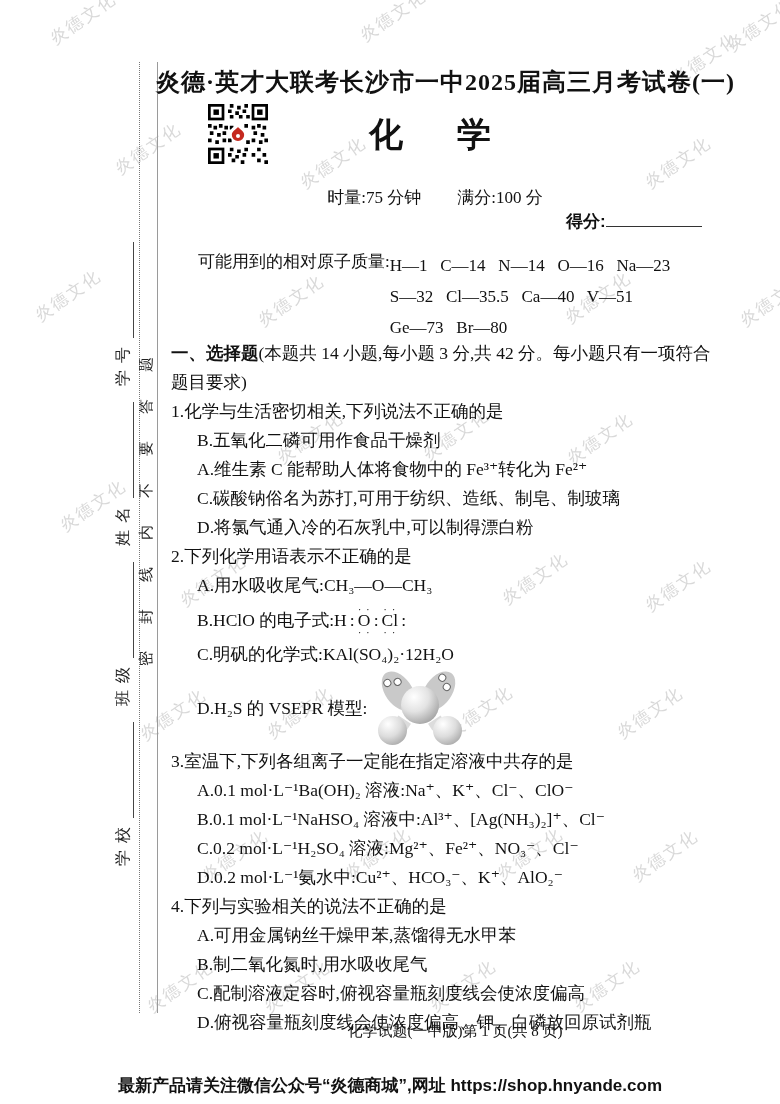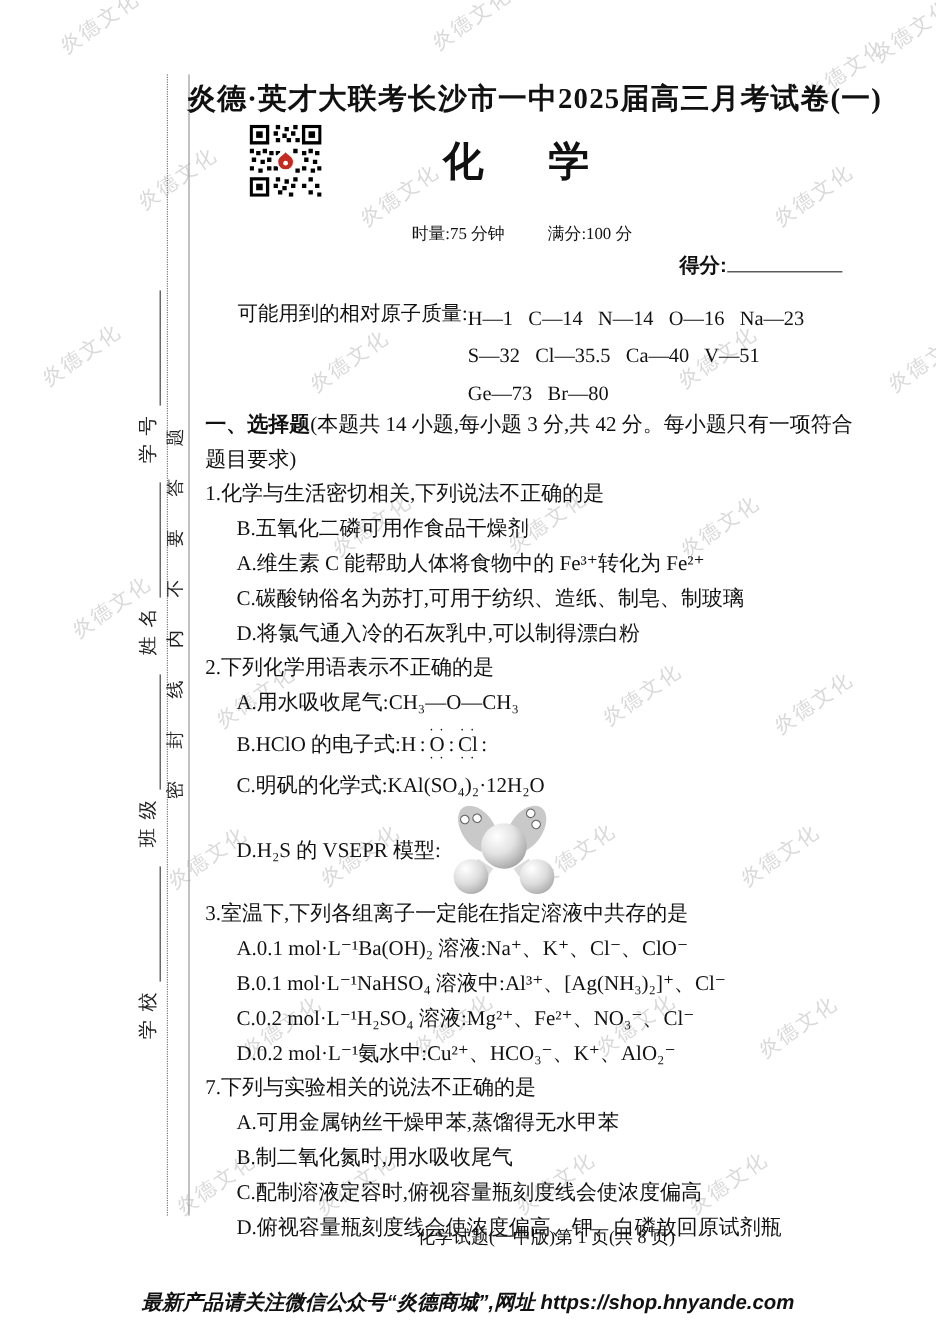--- a/index.html
+++ b/index.html
@@ -28,21 +28,21 @@
   .stu-labels .m-blank{display:inline-block;width:96px;height:14px;
                        border-bottom:1.5px solid #444;margin-right:16px;}
 
   
   .hdr-title{position:absolute;left:135px;top:66px;width:600px;text-align:right;
              font-size:24px;font-weight:bold;letter-spacing:1px;z-index:3;}
   .qr{position:absolute;left:208px;top:104px;width:60px;height:60px;z-index:3;}
   .subject{position:absolute;left:135px;top:112px;width:600px;text-align:center;
            font-size:34px;font-weight:bold;letter-spacing:10px;z-index:3;}
   .meta-row{position:absolute;left:135px;top:186px;width:600px;display:flex;
-            justify-content:center;gap:36px;font-size:14px;z-index:3;white-space:pre;}
+            justify-content:center;gap:36px;font-size:17px;z-index:3;white-space:pre;}
   .score-row{position:absolute;left:566px;top:210px;z-index:3;font-size:17px;}
   .score-row .lbl{font-family:"Liberation Sans","DejaVu Sans",sans-serif;font-weight:bold;}
   .score-blank{display:inline-block;width:96px;height:16px;border-bottom:1.5px solid #333;}
   .masses{position:absolute;left:198px;top:250px;width:570px;display:flex;
           font-size:17px;z-index:3;}
   .masses .m-lines div{line-height:31px;white-space:pre;}
 
   
   .content{position:absolute;left:171px;top:339px;width:600px;z-index:3;font-size:17.5px;}
   .line{height:29px;line-height:29px;white-space:pre;}
@@ -73,21 +73,21 @@
           background:radial-gradient(circle at 13px 11px,#ffffff,#e3e3e3 40%,#9b9b9b 85%,#8a8a8a);}
   .atom-s{position:absolute;width:29px;height:29px;border-radius:50%;
           background:radial-gradient(circle at 10px 8px,#ffffff,#dddddd 45%,#8f8f8f);}
   .atom-sl{left:9px;top:47px;} .atom-sr{left:64px;top:47px;}
 
   
   .pg-footer{position:absolute;left:130px;top:1022px;width:650px;text-align:center;
              font-size:15px;z-index:3;}
   .promo{position:absolute;left:0;top:1074px;width:780px;text-align:center;
          font-family:"Liberation Sans","DejaVu Sans",sans-serif;font-weight:bold;
-         font-size:17px;z-index:3;font-style:italic;}
+         font-size:17px;z-index:3;}
 </style>
 </head>
 <body>
 
 <div class="page">
 
   <div id="watermarks">
       <span class="wm" style="left: 45px; top: 7px;">炎德文化</span>
       <span class="wm" style="left: 355px; top: 4px;">炎德文化</span>
       <span class="wm" style="left: 722px; top: 14px;">炎德文化</span>
@@ -214,21 +214,21 @@
         <span class="atom-s atom-sl"></span><span class="atom-s atom-sr"></span>
       </span>
     </div>
 
     <div class="line">3.室温下,下列各组离子一定能在指定溶液中共存的是</div>
     <div class="line opt">A.0.1 mol·L⁻¹Ba(OH)₂ 溶液:Na⁺、K⁺、Cl⁻、ClO⁻</div>
     <div class="line opt">B.0.1 mol·L⁻¹NaHSO₄ 溶液中:Al³⁺、[Ag(NH₃)₂]⁺、Cl⁻</div>
     <div class="line opt">C.0.2 mol·L⁻¹H₂SO₄ 溶液:Mg²⁺、Fe²⁺、NO₃⁻、Cl⁻</div>
     <div class="line opt">D.0.2 mol·L⁻¹氨水中:Cu²⁺、HCO₃⁻、K⁺、AlO₂⁻</div>
 
-    <div class="line">7.下列与实验相关的说法不正确的是</div>
+    <div class="line">4.下列与实验相关的说法不正确的是</div>
     <div class="line opt">A.可用金属钠丝干燥甲苯,蒸馏得无水甲苯</div>
     <div class="line opt">B.制二氧化氮时,用水吸收尾气</div>
     <div class="line opt">C.配制溶液定容时,俯视容量瓶刻度线会使浓度偏高</div>
     <div class="line opt">D.俯视容量瓶刻度线会使浓度偏高、钾、白磷放回原试剂瓶</div>
   </div>
 
   <div class="pg-footer">化学试题(一中版)第 1 页(共 8 页)</div>
   <div class="promo">最新产品请关注微信公众号“炎德商城”,网址 https://shop.hnyande.com</div>
 
 </div>

